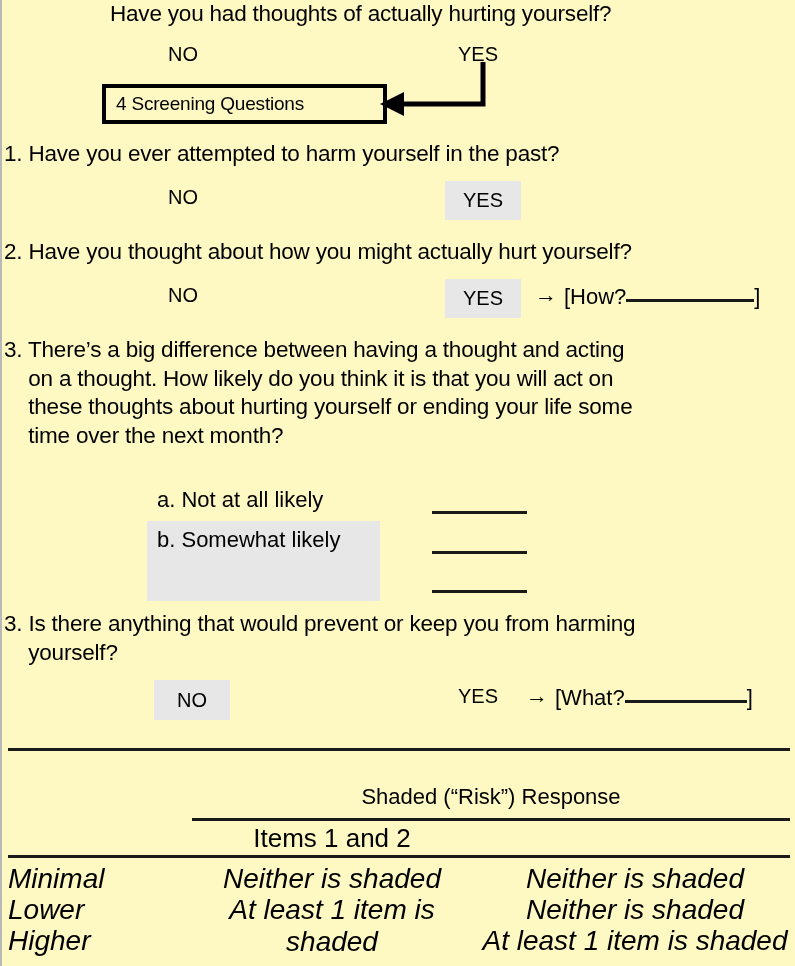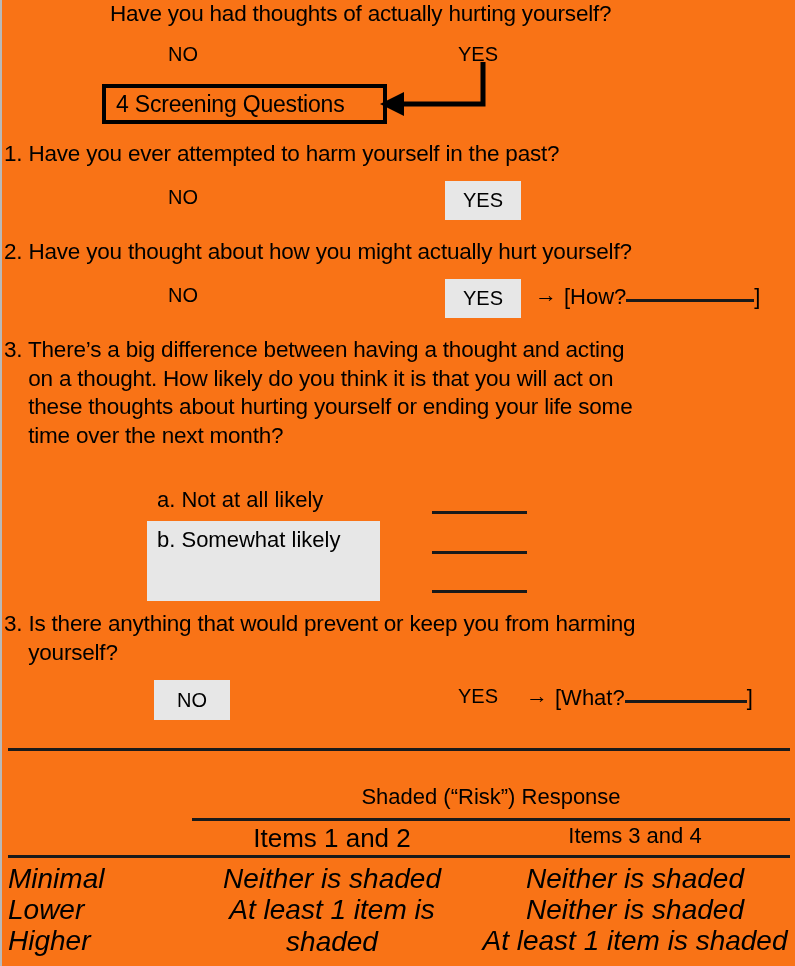--- a/index.html
+++ b/index.html
@@ -9,21 +9,21 @@
     background: #ffffff;
   }
   body {
     font-family: "Liberation Sans", sans-serif;
     color: #000000;
   }
   #page {
     position: relative;
     width: 795px;
     height: 966px;
-    background: #f97316;
+    background: #fef9c3;
     overflow: hidden;
     border-left: 2px solid #b9b9b9;
     box-sizing: border-box;
   }
   .abs { position: absolute; }
 
   
   .q-text {
     font-size: 22.5px;
     line-height: 28.5px;
@@ -61,21 +61,21 @@
     top: 84px;
     width: 285px;
     height: 40px;
     border: 4px solid #000;
     box-sizing: border-box;
     display: flex;
     align-items: center;
     padding-left: 10px;
   }
   #screening-box-label {
-    font-size: 23px;
+    font-size: 19px;
     letter-spacing: -0.2px;
     text-align: center;
   }
 
   
   #arrow-svg {
     left: 378px;
     top: 62px;
   }
 
@@ -222,21 +222,20 @@
     <span>[What?</span><span class="blankline blank-what"></span><span>]</span>
   </div>
 
   <div class="abs" id="rule-top"></div>
 
   <div class="abs" id="tbl-spanhead">Shaded (“Risk”) Response</div>
 
   <div class="abs" id="rule-span"></div>
 
   <div class="abs" id="tbl-colhead-1">Items 1 and 2</div>
-  <div class="abs" id="tbl-colhead-2">Items 3 and 4</div>
 
   <div class="abs" id="rule-head"></div>
 
   <div class="trow" id="trow-0">
     <span class="tcell tc0">Minimal</span>
     <span class="tcell tc1">Neither is shaded</span>
     <span class="tcell tc2">Neither is shaded</span>
   </div>
 
   <div class="trow" id="trow-1">

